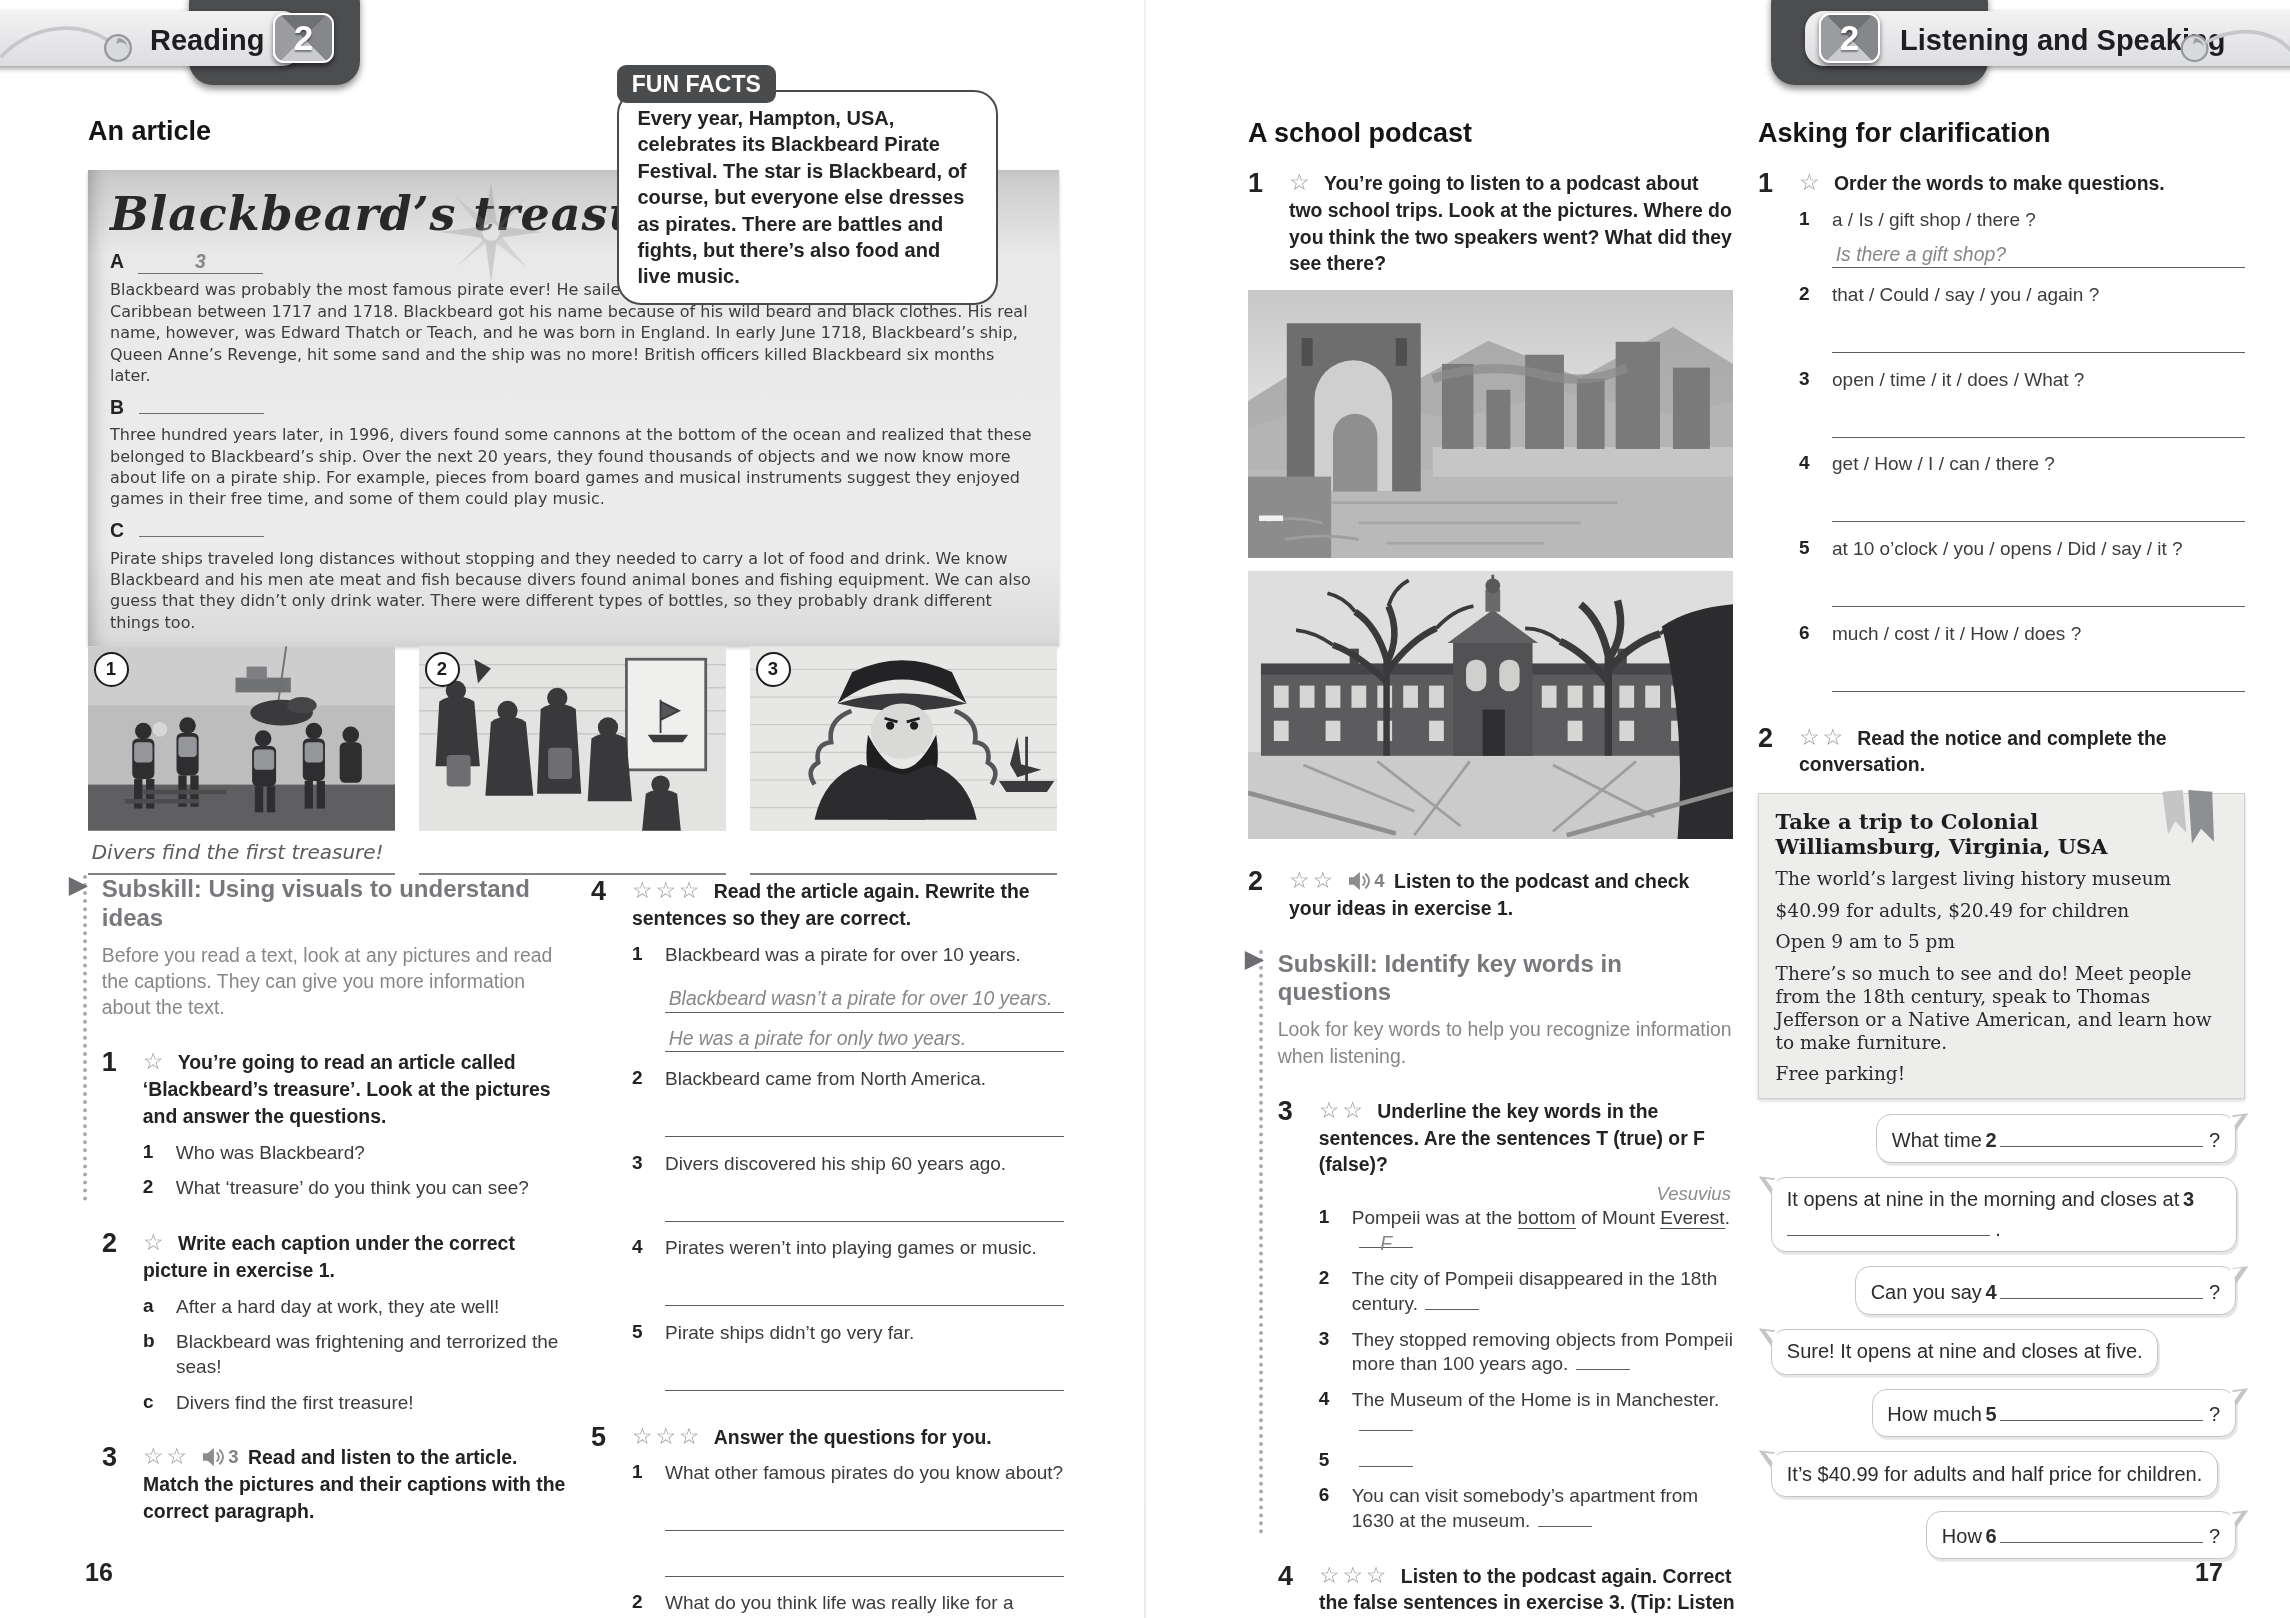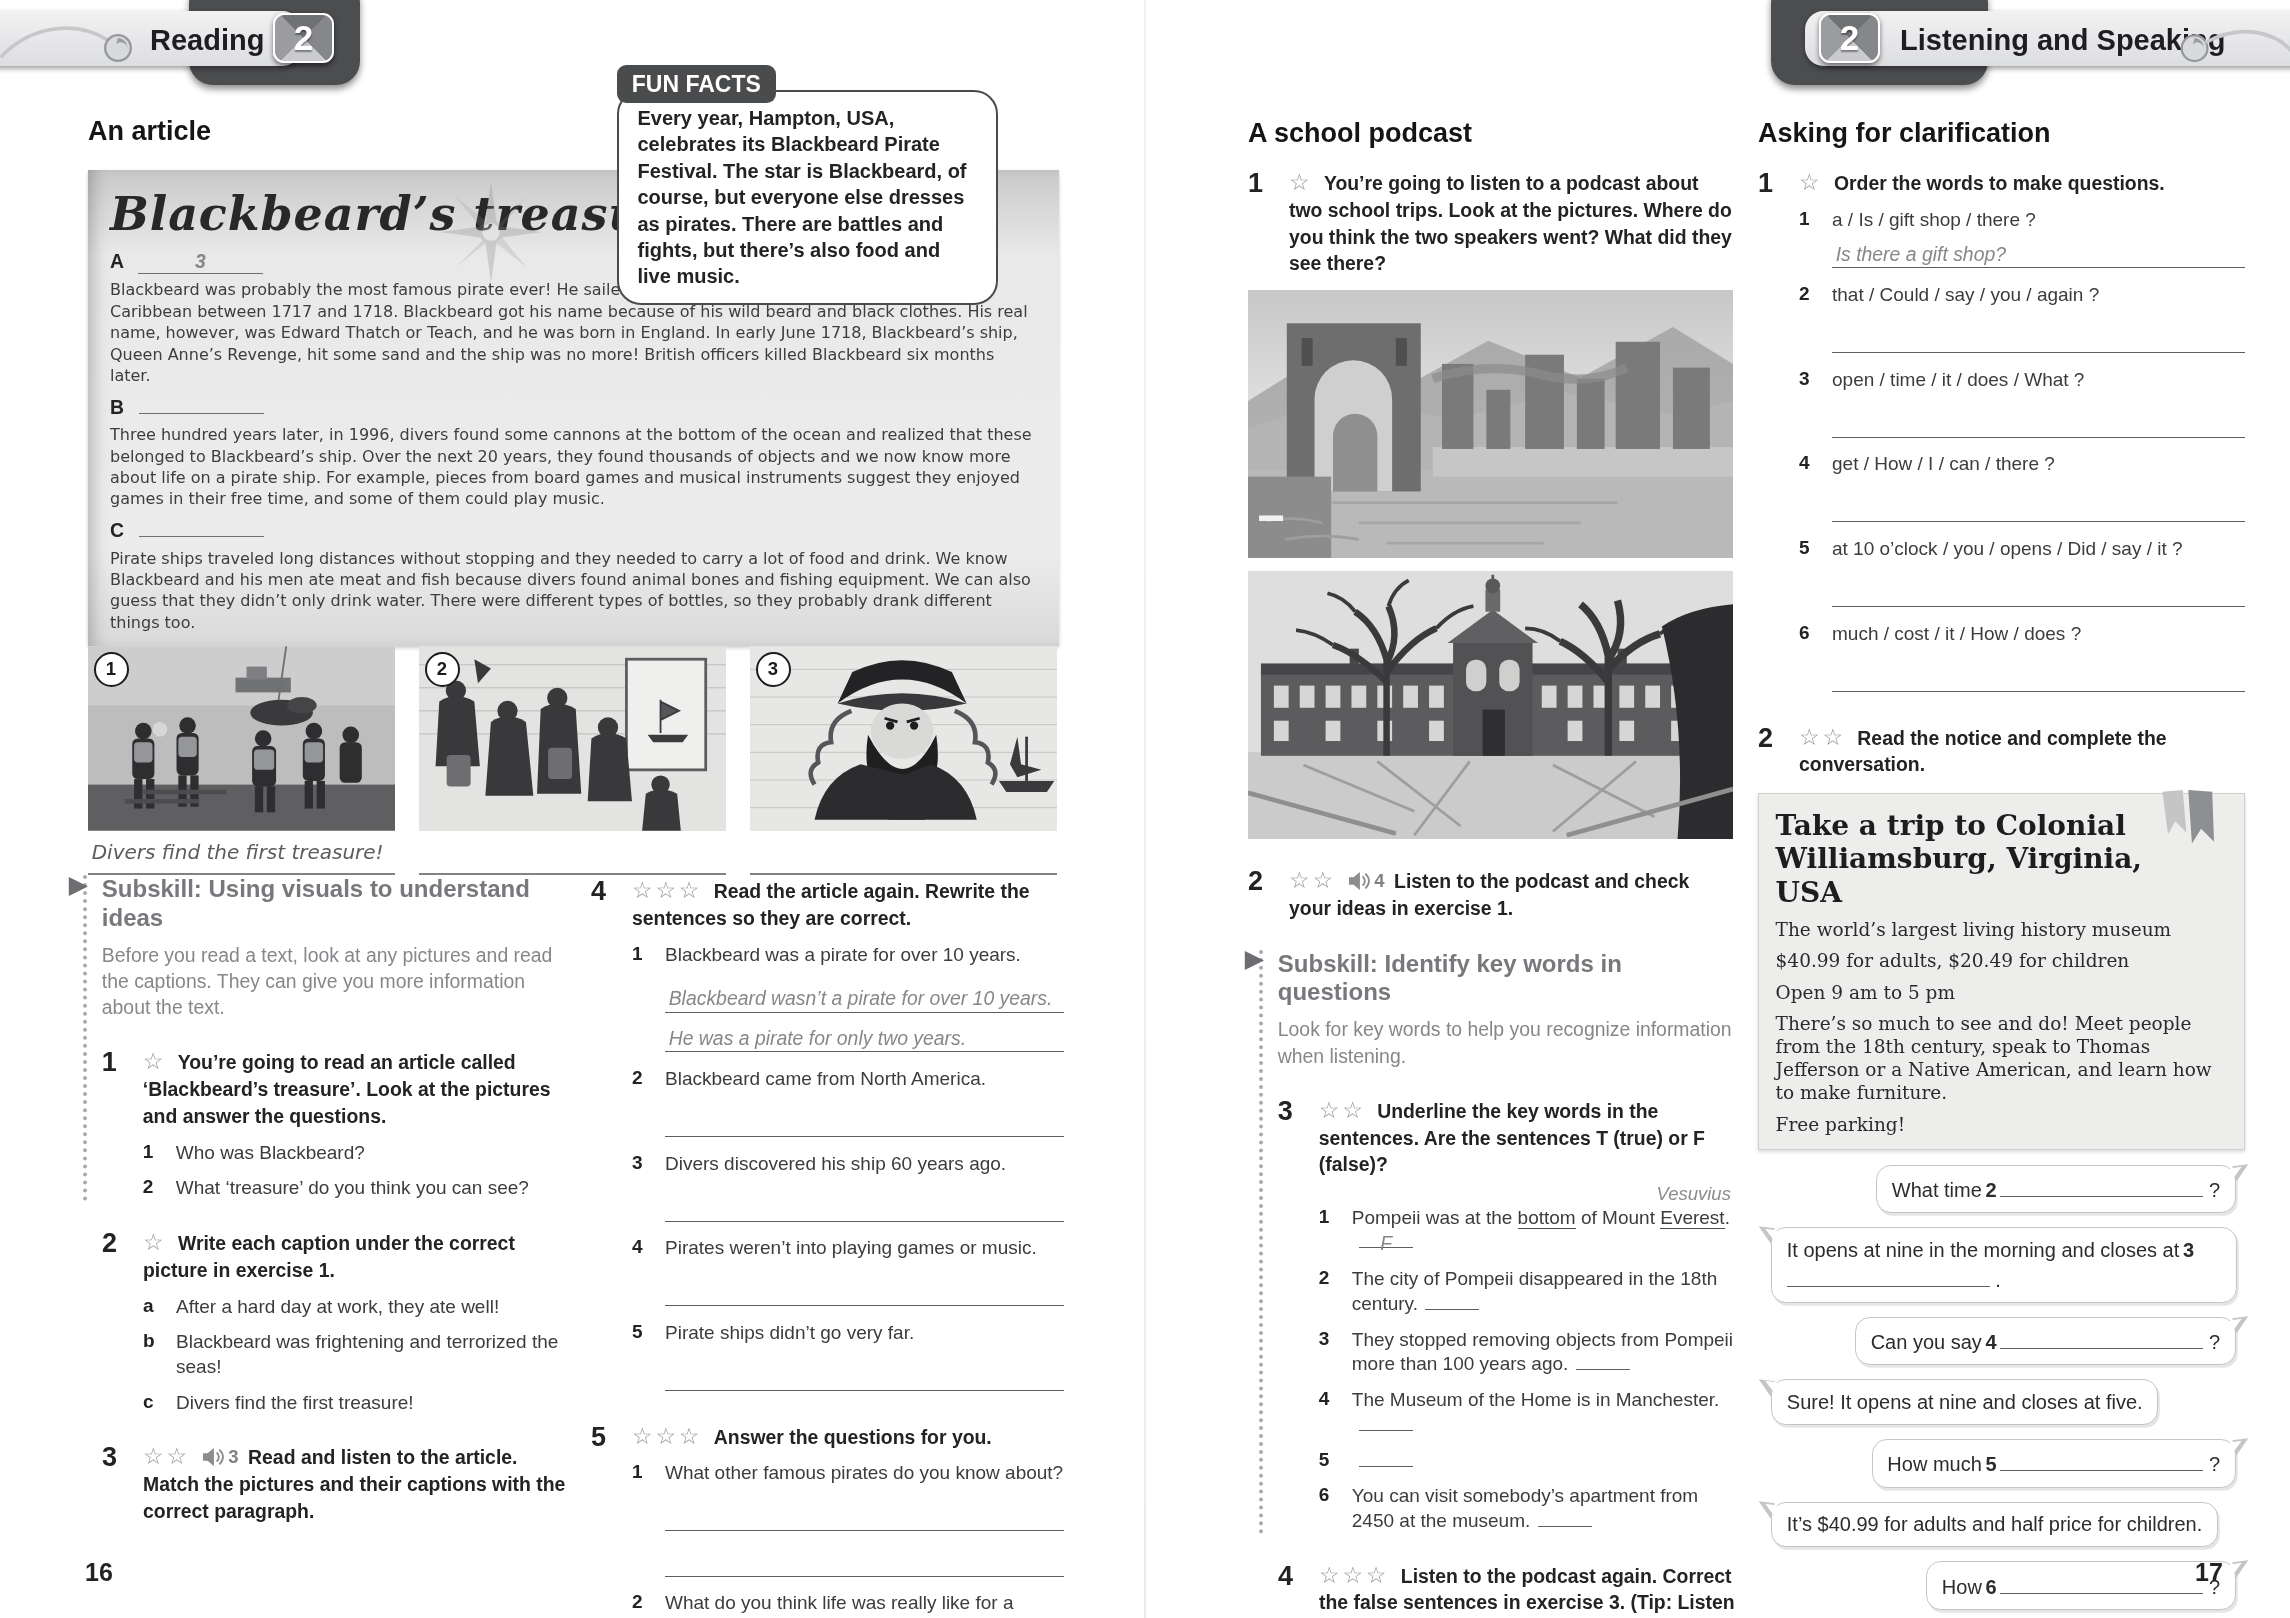--- a/index.html
+++ b/index.html
@@ -72,21 +72,21 @@
            font-weight:800;font-size:18.5px;color:#1c1c1e;z-index:2;}
   .cap-line{border-bottom:2.8px solid #808285;min-height:31px;margin-top:9.2px;
             font-family:"DejaVu Sans",sans-serif;font-style:italic;font-size:20px;color:#5a5c5e;padding:0 3.7px 1.8px;}
 
   
   .photo{width:485px;height:268px;background:#cfcfcf;margin-top:13px;overflow:hidden;}
 
   
   .notice{position:relative;background:#ededec;border:0.9px solid #cfcfcd;box-shadow:0 1.8px 3.7px rgba(0,0,0,.15);
           padding:14.8px 16.6px 13px;font-family:"DejaVu Serif",serif;}
-  .notice-title{font-weight:bold;font-size:28px;color:#1d1d1f;line-height:1.2;width:388px;}
+  .notice-title{font-weight:bold;font-size:21px;color:#1d1d1f;line-height:1.2;width:388px;}
   .notice-line{font-size:18.5px;color:#2a2a2c;margin-top:8.3px;line-height:1.25;}
   .ribbons{position:absolute;top:-3.7px;right:16.6px;}
 
   
   .convo{display:flex;flex-direction:column;margin-top:14.8px;}
   .bubble{position:relative;background:#fff;border:1.8px solid #c3c5c7;border-radius:14.8px;
           box-shadow:1.8px 2.8px 0 rgba(0,0,0,.10);padding:8.3px 14.8px;font-size:20px;color:#2c2c2e;
           margin-bottom:14px;line-height:1.35;max-width:434px;}
   .b-left{align-self:flex-start;margin-left:13px;}
   .b-right{align-self:flex-end;margin-right:9.2px;}
@@ -560,21 +560,21 @@
           <div class="item">
             <span class="inum">4</span>
             <span class="itext"><span>The Museum of the Home is in Manchester.</span><span class="short-line"></span></span>
           </div>
           <div class="item">
             <span class="inum">5</span>
             <span class="itext"><span class="short-line"></span></span>
           </div>
           <div class="item">
             <span class="inum">6</span>
-            <span class="itext"><span>You can visit somebody’s apartment from 2450 at the museum.</span><span class="short-line"></span></span>
+            <span class="itext"><span>You can visit somebody’s apartment from 1630 at the museum.</span><span class="short-line"></span></span>
           </div>
         </div>
       </div>
     </div>
 
     <div class="ex" style="margin-left:30px">
       <div class="ex-num">4</div>
       <div class="ex-body">
         <span class="stars">☆☆☆</span>
         <span class="instr">Listen to the podcast again. Correct the false sentences in exercise 3. (Tip: Listen for the words you underlined.)</span>

